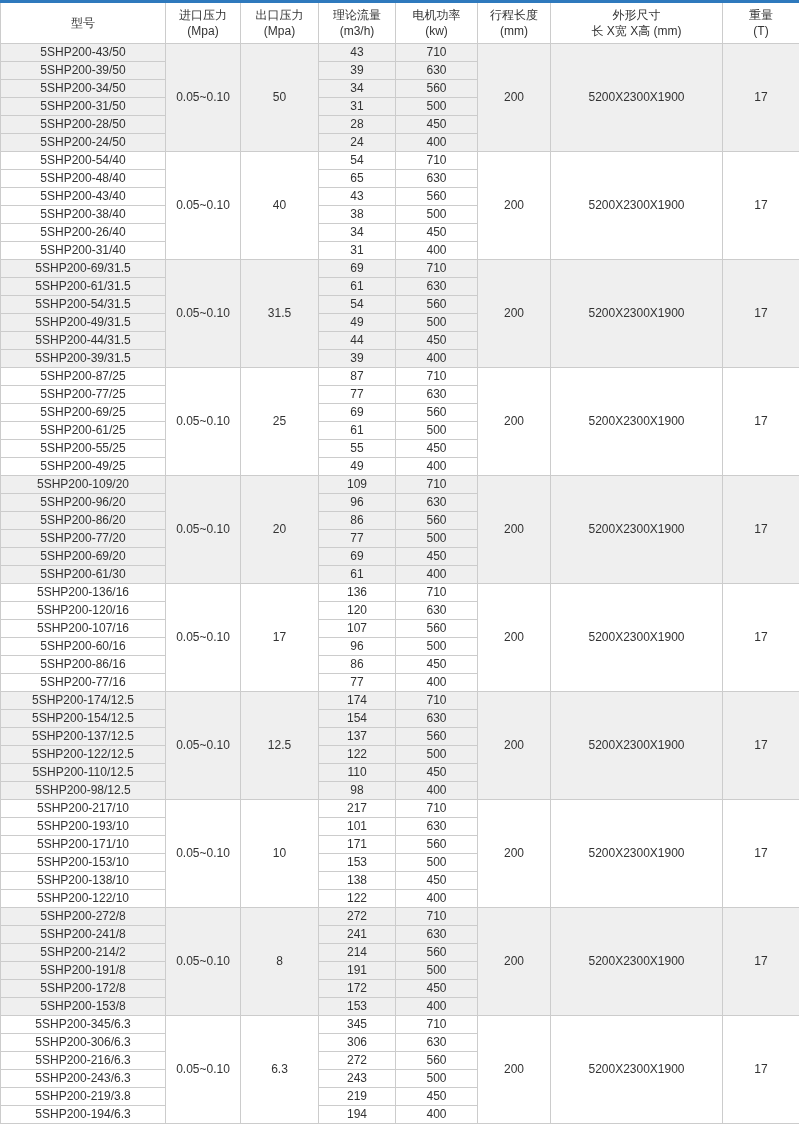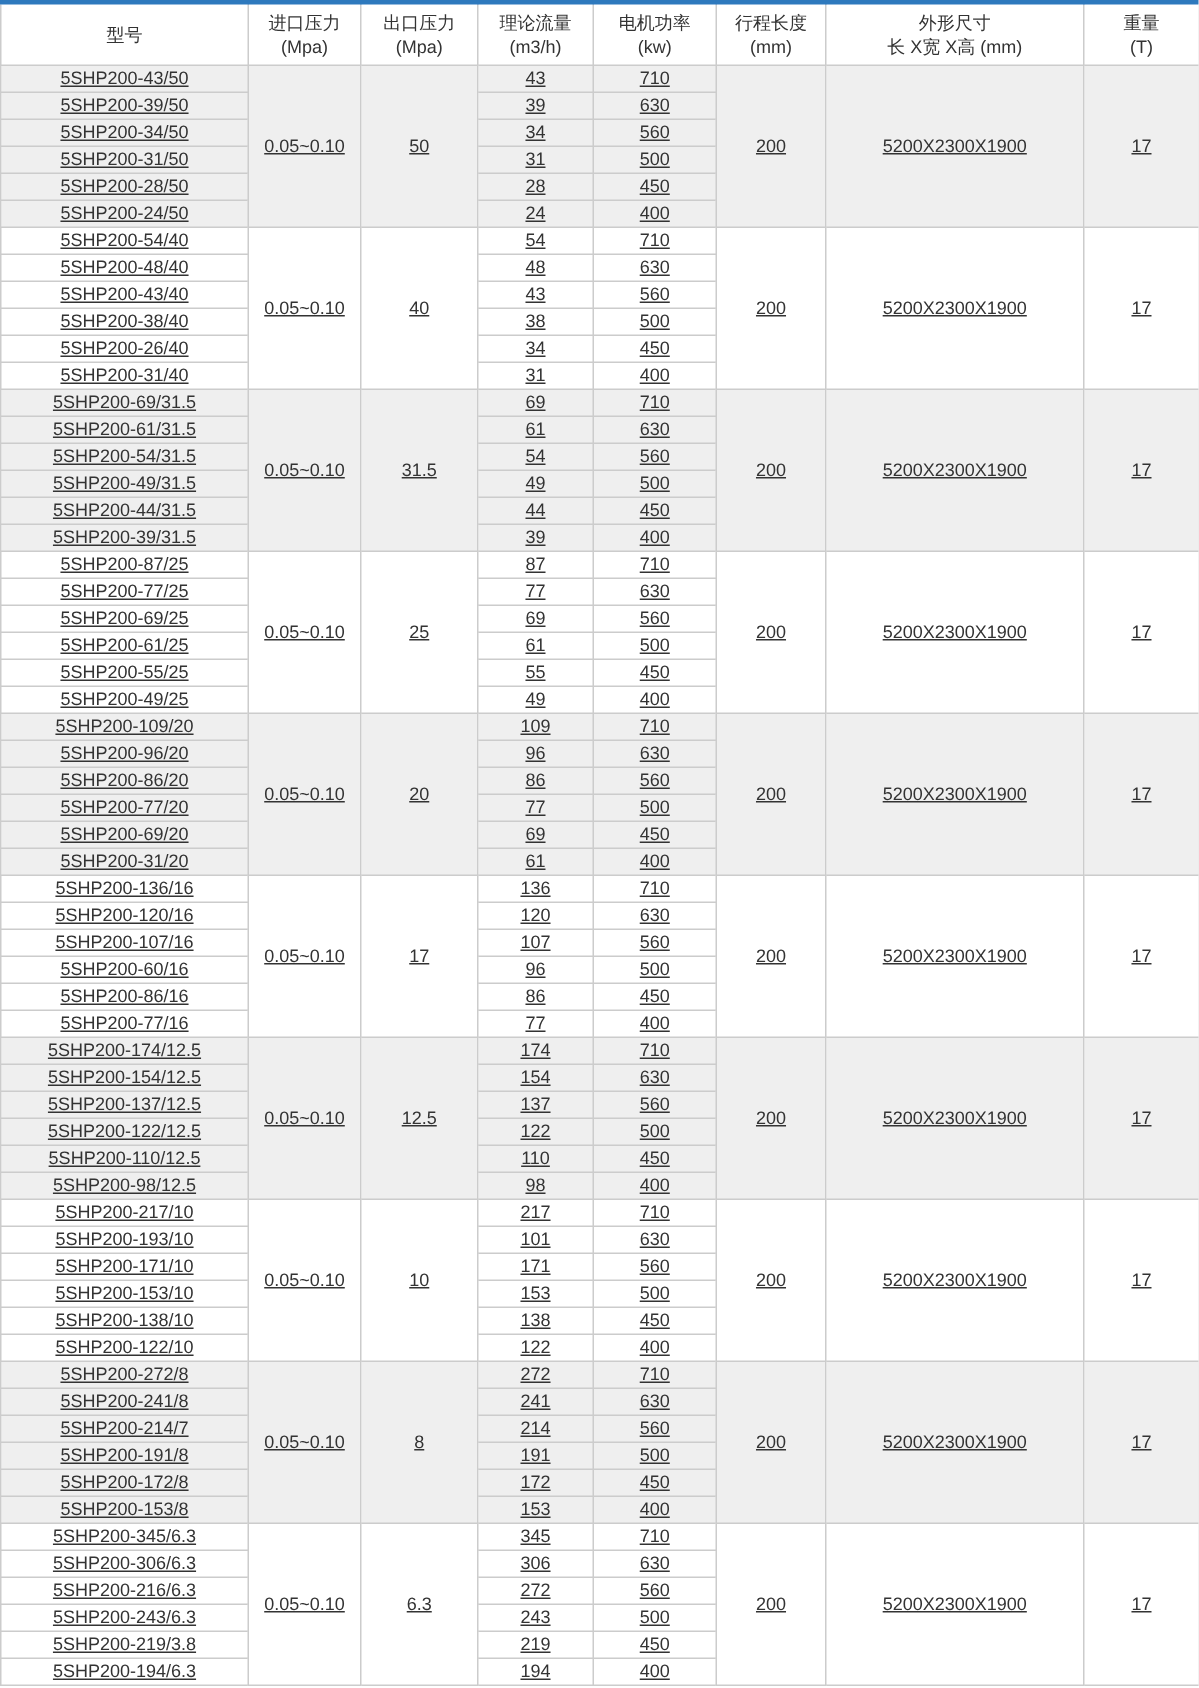--- a/index.html
+++ b/index.html
@@ -26,21 +26,21 @@
     vertical-align: middle;
     padding: 0;
     font-size: 12px;
     font-weight: normal;
     overflow: hidden;
     white-space: nowrap;
   }
   thead tr { height: 42px; }
   thead th { background: #ffffff; line-height: 16px; }
   thead .hline:empty { display: none; }
-  tbody tr { height: 18px; text-decoration: underline; }
+  tbody tr { height: 18px; }
   tbody td { background: #ffffff; line-height: 17px; }
   tbody tr.alt td { background: var(--group-alt-bg, #efefef); }
 </style>
 </head>
 <body>
 
 <table class="spec">
   <colgroup>
     <col style="width:165px">
     <col style="width:75px">
@@ -128,21 +128,21 @@
         <td rowspan="6">0.05~0.10</td>
         <td rowspan="6">40</td>
         <td>54</td>
         <td>710</td>
         <td rowspan="6">200</td>
         <td rowspan="6">5200X2300X1900</td>
         <td rowspan="6">17</td>
       </tr>
       <tr>
         <td>5SHP200-48/40</td>
-        <td>48</td>
+        <td>65</td>
         <td>630</td>
       </tr>
       <tr>
         <td>5SHP200-43/40</td>
         <td>43</td>
         <td>560</td>
       </tr>
       <tr>
         <td>5SHP200-38/40</td>
         <td>38</td>
@@ -252,21 +252,21 @@
         <td>5SHP200-77/20</td>
         <td>77</td>
         <td>500</td>
       </tr>
       <tr class="alt">
         <td>5SHP200-69/20</td>
         <td>69</td>
         <td>450</td>
       </tr>
       <tr class="alt">
-        <td>5SHP200-31/20</td>
+        <td>5SHP200-61/30</td>
         <td>61</td>
         <td>400</td>
       </tr>
       <tr>
         <td>5SHP200-136/16</td>
         <td rowspan="6">0.05~0.10</td>
         <td rowspan="6">17</td>
         <td>136</td>
         <td>710</td>
         <td rowspan="6">200</td>
@@ -377,21 +377,21 @@
         <td rowspan="6">200</td>
         <td rowspan="6">5200X2300X1900</td>
         <td rowspan="6">17</td>
       </tr>
       <tr class="alt">
         <td>5SHP200-241/8</td>
         <td>241</td>
         <td>630</td>
       </tr>
       <tr class="alt">
-        <td>5SHP200-214/7</td>
+        <td>5SHP200-214/2</td>
         <td>214</td>
         <td>560</td>
       </tr>
       <tr class="alt">
         <td>5SHP200-191/8</td>
         <td>191</td>
         <td>500</td>
       </tr>
       <tr class="alt">
         <td>5SHP200-172/8</td>

